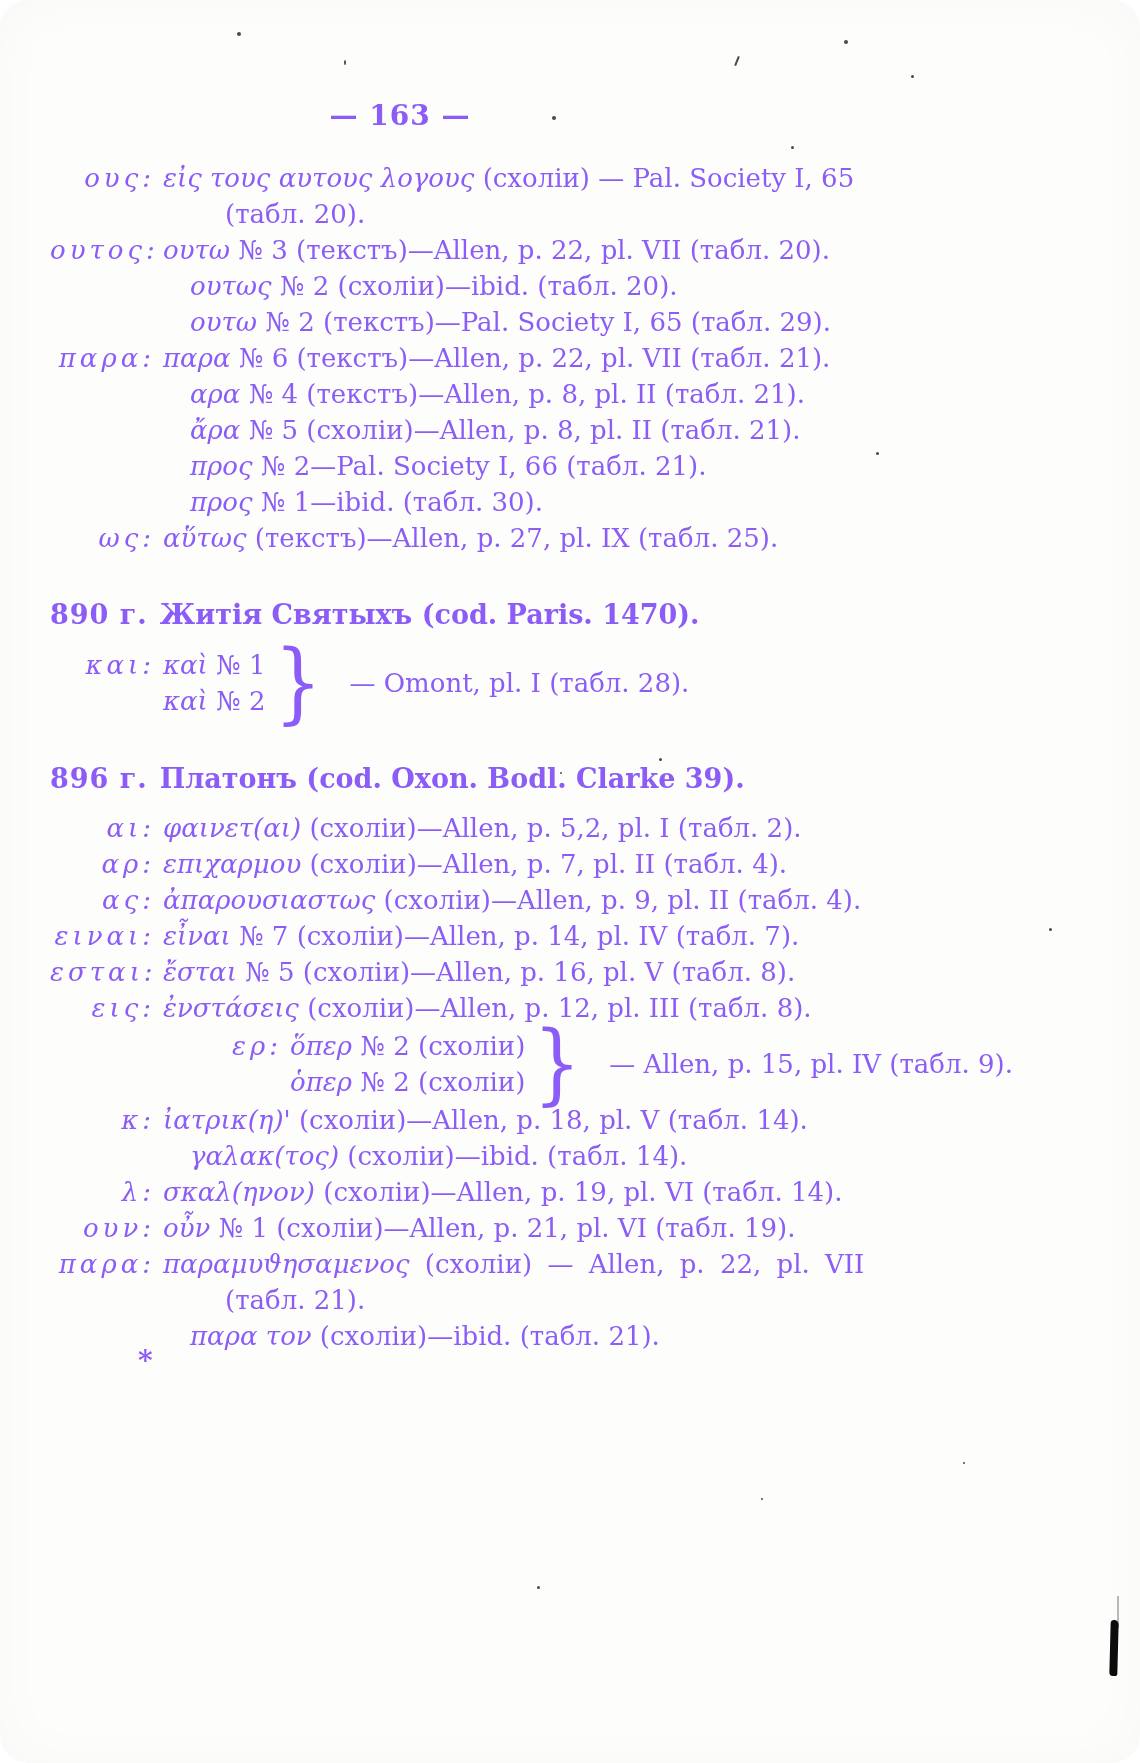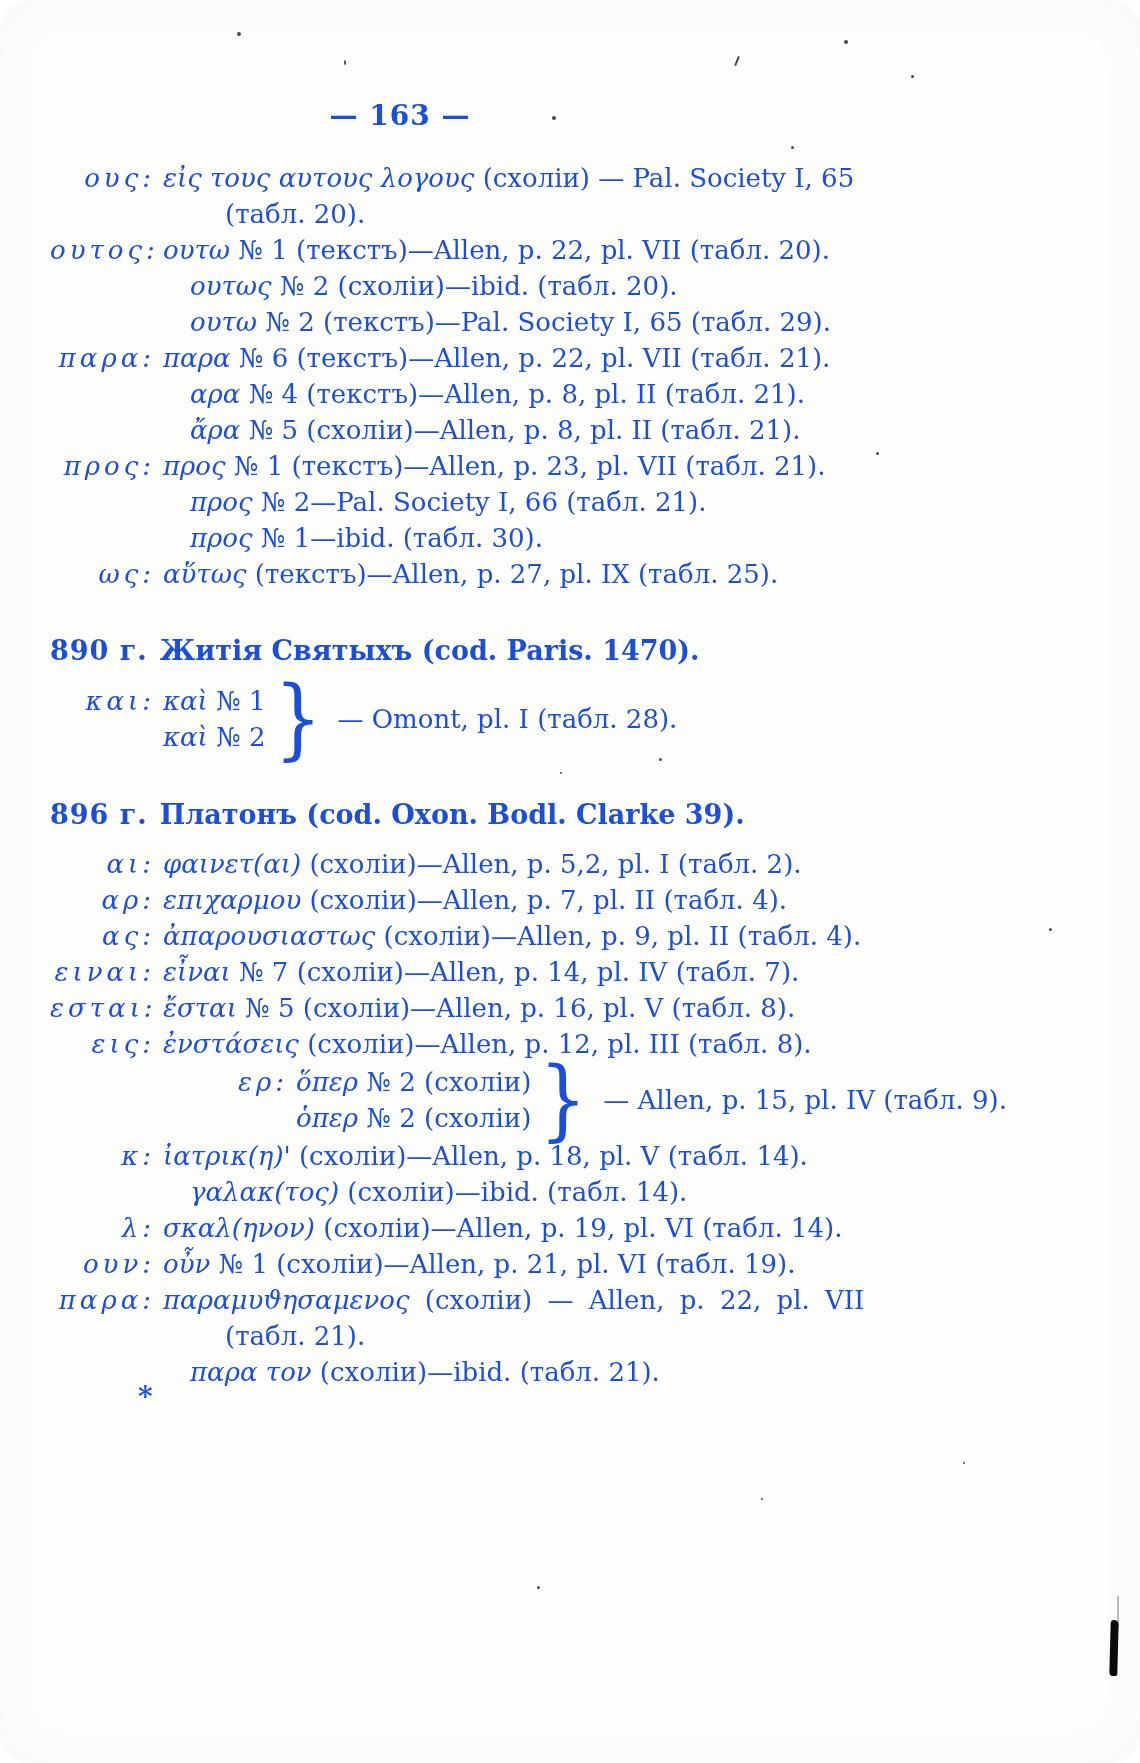--- a/index.html
+++ b/index.html
@@ -1,21 +1,21 @@
 <!DOCTYPE html>
 <html><head>
 <meta charset="utf-8">
 <style>
   html,body{margin:0;padding:0;background:#ffffff;}
   .page{
     position:relative;
     width:1140px;height:1763px;
     background:#fdfdfc;
     font-family:"DejaVu Serif",serif;
-    color:#1d4ed8;
+    color:#8b5cf6;
     overflow:hidden;
     box-shadow:inset 0 0 60px rgba(0,0,0,0.025);
     border-radius:28px;
   }
   .content{padding:98px 0 0 50px;font-size:26px;}
   .pagenum{
     width:700px;text-align:center;
     font-weight:bold;font-size:28px;
     line-height:36px;margin-bottom:26px;letter-spacing:1px;
   }
@@ -32,21 +32,21 @@
   .heading{line-height:36px;font-weight:bold;font-size:27px;white-space:nowrap;}
   .heading .num{margin-right:12px;letter-spacing:1px;text-align:right;}
   .h890{margin-top:41px;margin-bottom:14px;}
   .h896{margin-top:42px;margin-bottom:13px;}
   .bgroup{display:flex;align-items:center;}
   .bgroup .lines{flex:none;}
   .brace{
     font-size:88px;font-weight:normal;line-height:60px;
     margin-left:4px;transform:scaleX(.85);
   }
-  .result{margin-left:12px;white-space:nowrap;}
+  .result{margin-left:24px;white-space:nowrap;}
   .g-kai{margin-top:14px;}
   .g-oper{margin-top:2px;justify-content:center;}
   .blockb{margin-top:13px;}
   .blockc{margin-top:2px;}
   .star{margin-left:88px;margin-top:-8px;font-size:28px;font-weight:bold;line-height:30px;}
   .speck{position:absolute;background:#4a4a4a;border-radius:50%;}
   .slashmark{position:absolute;width:2px;height:10px;background:#4a4a4a;transform:rotate(22deg);}
   .inkstem{position:absolute;left:1117px;top:1596px;width:2px;height:32px;background:#b9b9b9;}
   .inkmark{
     position:absolute;left:1110px;top:1620px;width:8px;height:56px;
@@ -64,45 +64,41 @@
     <div class="row">
         <span class="kw">ους:</span>
         <span class="body"><i class="g">εἰς τους αυτους λογους</i><span class="r"> (схоліи) — Pal. Society I, 65</span></span>
       </div>
     <div class="row ind2">
         <span class="kw"></span>
         <span class="body"><i class="g"></i><span class="r">(табл. 20).</span></span>
       </div>
     <div class="row">
         <span class="kw">ουτος:</span>
-        <span class="body"><i class="g">ουτω</i><span class="r"> № 1 (текстъ)—Allen, p. 22, pl. VII (табл. 20).</span></span>
+        <span class="body"><i class="g">ουτω</i><span class="r"> № 3 (текстъ)—Allen, p. 22, pl. VII (табл. 20).</span></span>
       </div>
     <div class="row ind1">
         <span class="kw"></span>
         <span class="body"><i class="g">ουτως</i><span class="r"> № 2 (схоліи)—ibid. (табл. 20).</span></span>
       </div>
     <div class="row ind1">
         <span class="kw"></span>
         <span class="body"><i class="g">ουτω</i><span class="r"> № 2 (текстъ)—Pal. Society I, 65 (табл. 29).</span></span>
       </div>
     <div class="row">
         <span class="kw">παρα:</span>
         <span class="body"><i class="g">παρα</i><span class="r"> № 6 (текстъ)—Allen, p. 22, pl. VII (табл. 21).</span></span>
       </div>
     <div class="row ind1">
         <span class="kw"></span>
         <span class="body"><i class="g">αρα</i><span class="r"> № 4 (текстъ)—Allen, p. 8, pl. II (табл. 21).</span></span>
       </div>
     <div class="row ind1">
         <span class="kw"></span>
         <span class="body"><i class="g">ἄρα</i><span class="r"> № 5 (схоліи)—Allen, p. 8, pl. II (табл. 21).</span></span>
-      </div>
-    <div class="row">
-        <span class="kw">προς:</span>
-        <span class="body"><i class="g">προς</i><span class="r"> № 1 (текстъ)—Allen, p. 23, pl. VII (табл. 21).</span></span>
       </div>
     <div class="row ind1">
         <span class="kw"></span>
         <span class="body"><i class="g">προς</i><span class="r"> № 2—Pal. Society I, 66 (табл. 21).</span></span>
       </div>
     <div class="row ind1">
         <span class="kw"></span>
         <span class="body"><i class="g">προς</i><span class="r"> № 1—ibid. (табл. 30).</span></span>
       </div>
     <div class="row">

